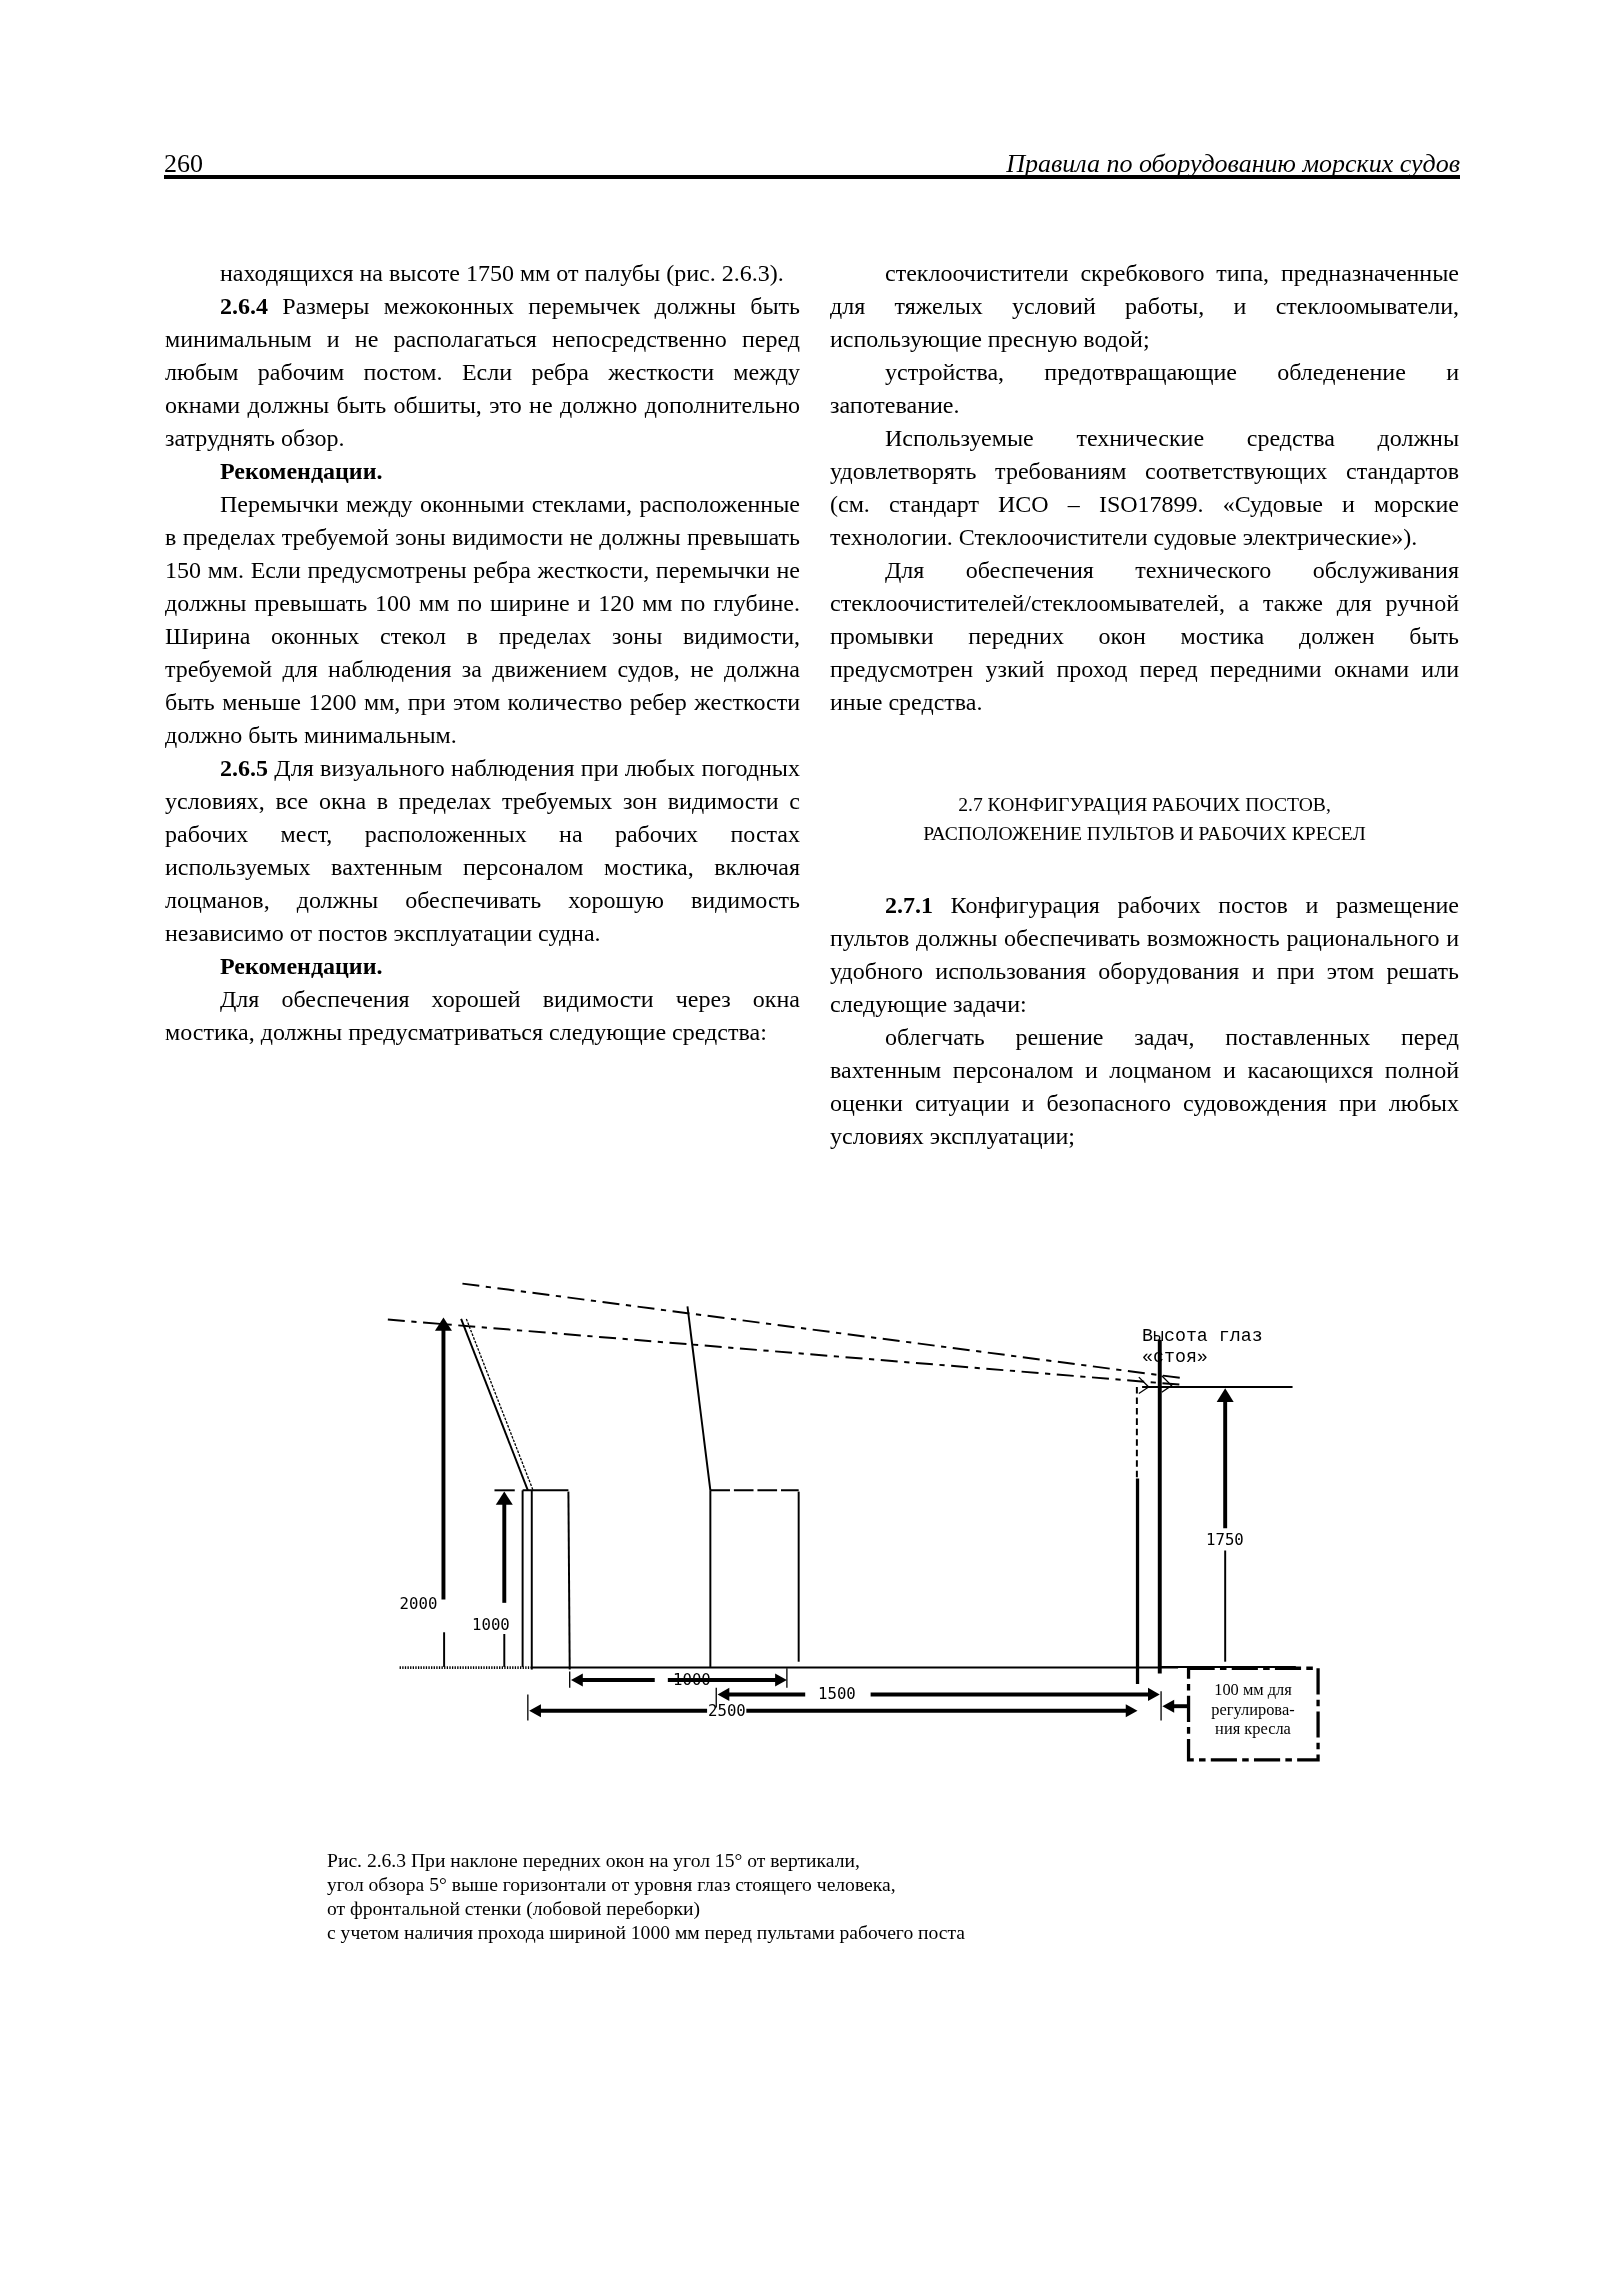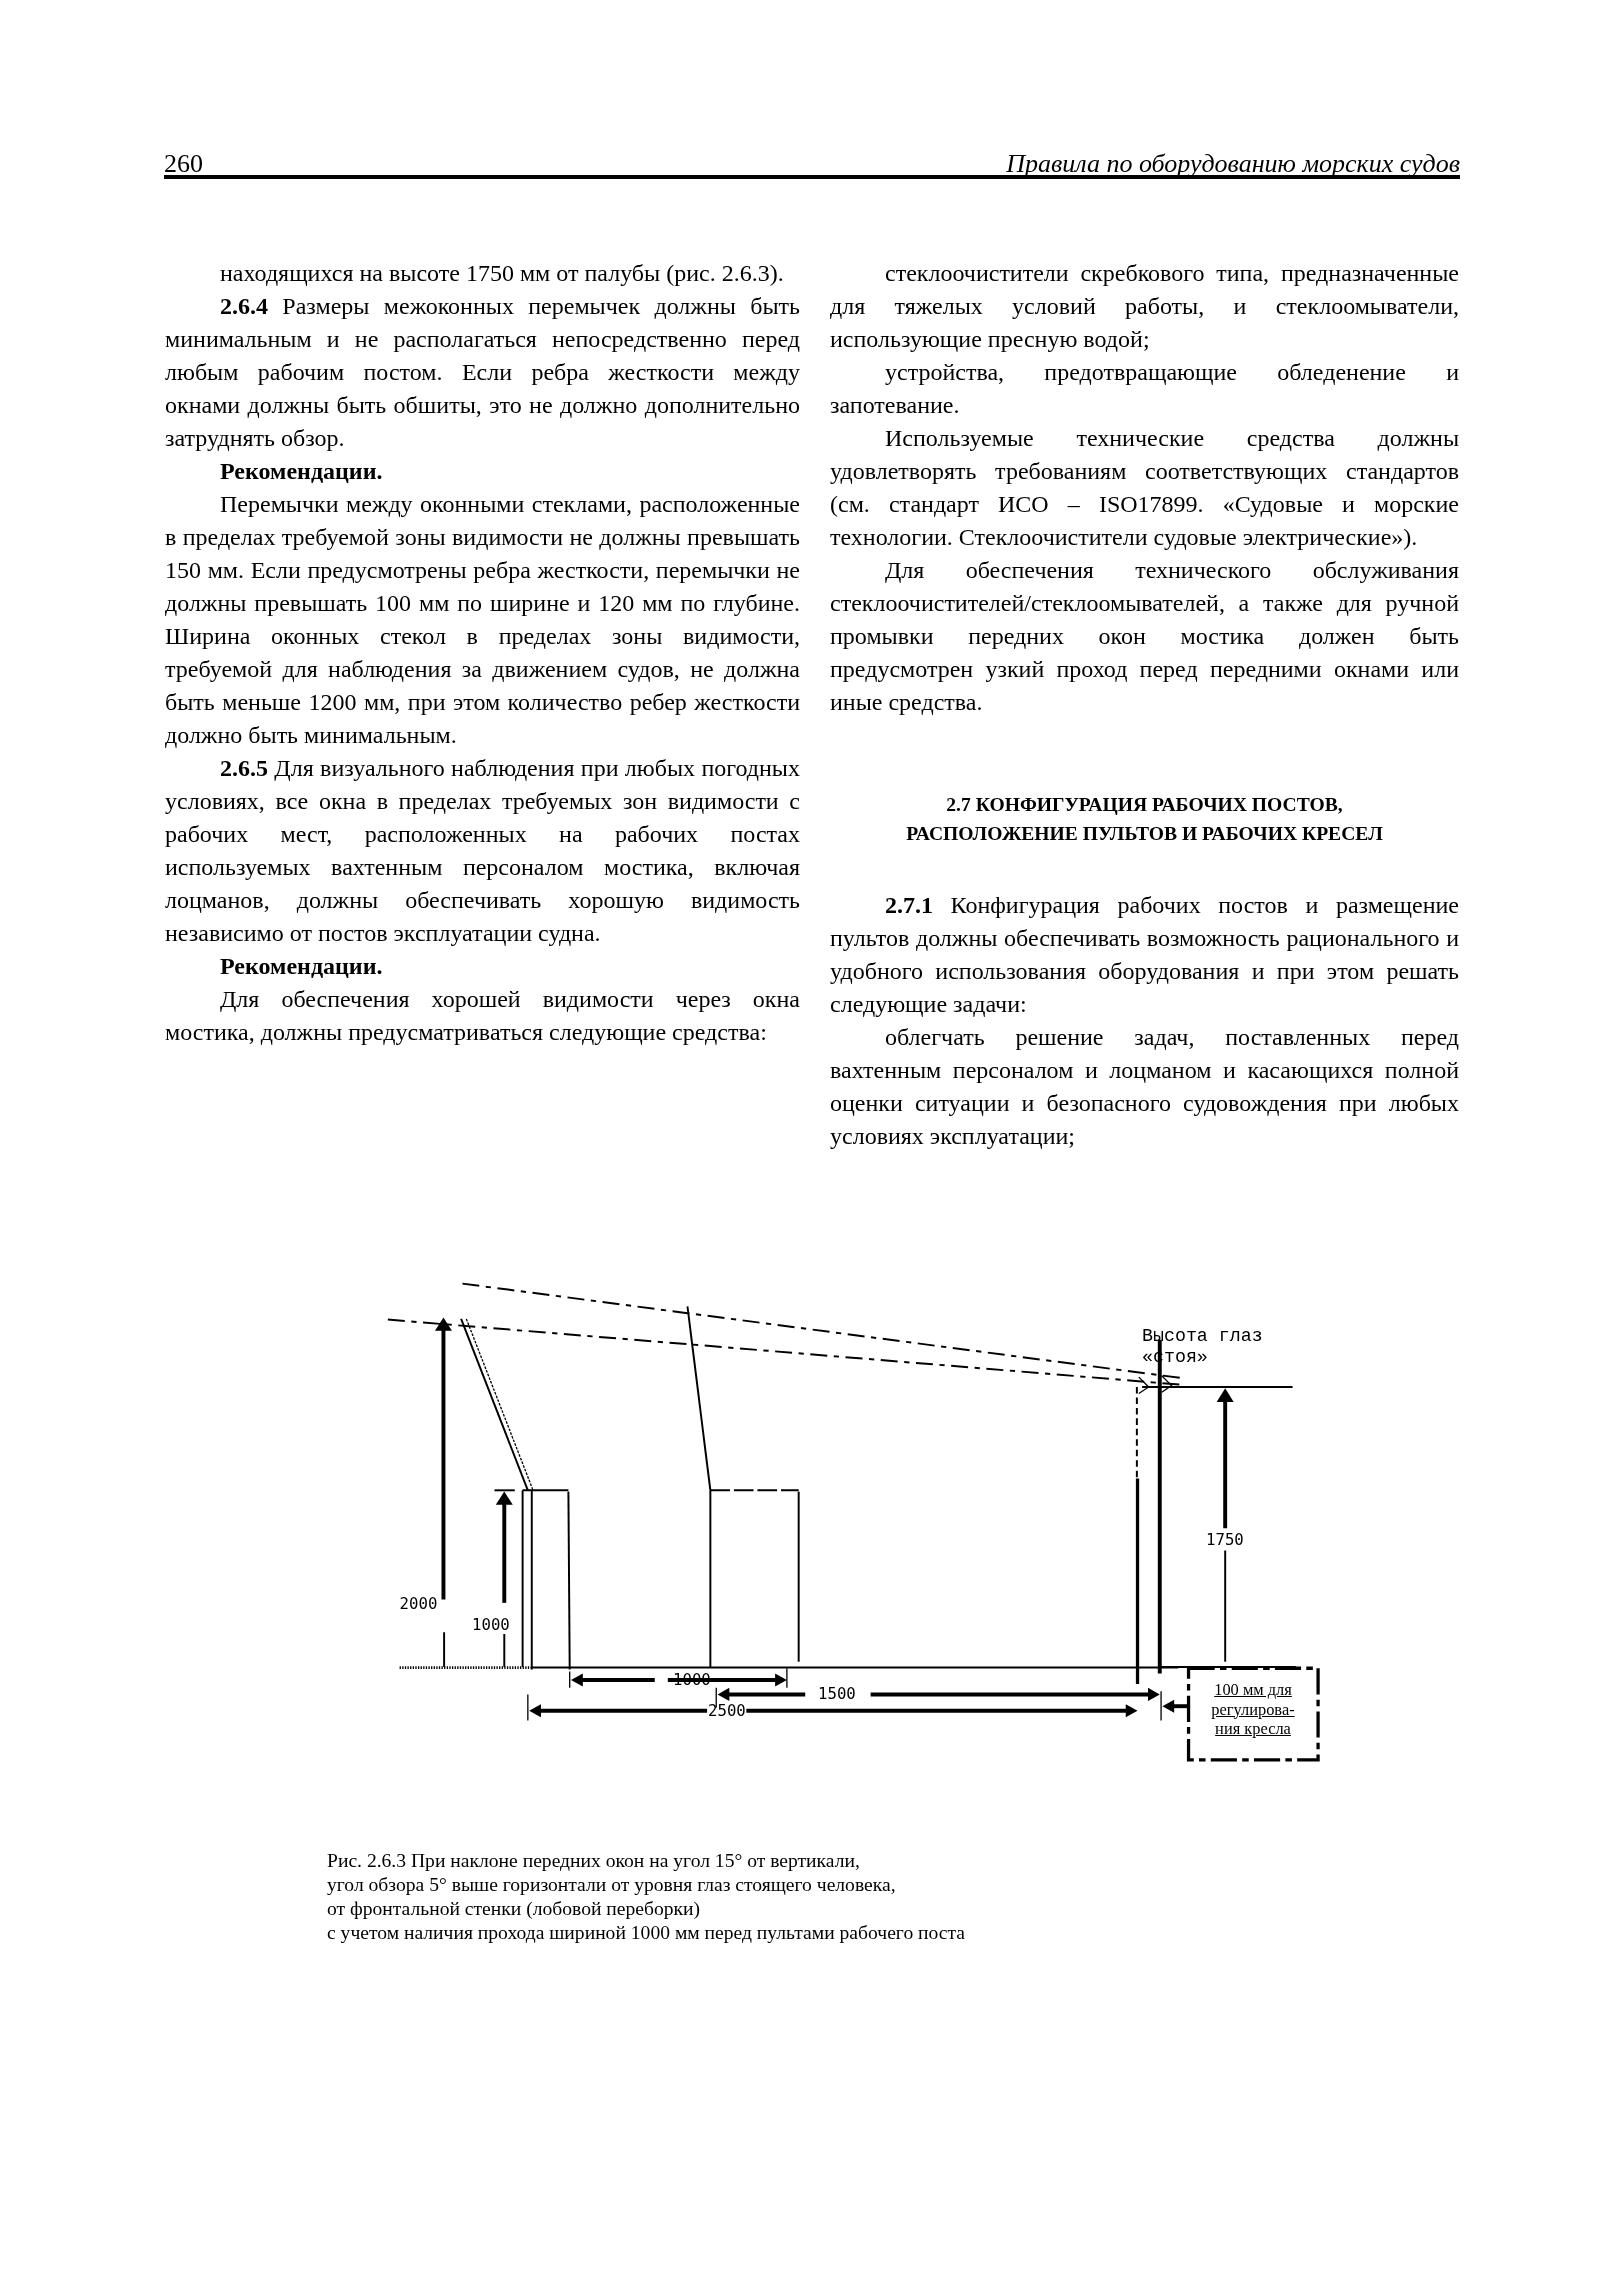--- a/index.html
+++ b/index.html
@@ -9,21 +9,21 @@
   .page-num { position: absolute; left: 0; top: 0; font-size: 26px; line-height: 29px; }
   .running-title { position: absolute; right: 0; top: 0; font-size: 26px; line-height: 29px; font-style: italic; }
   .header-rule { position: absolute; left: 164px; top: 175px; width: 1296px; height: 3.9px; background: #000; }
 
   .col { position: absolute; top: 257px; width: 635px; font-size: 24px; line-height: 33px; text-align: justify; }
   .col-left { left: 165px; }
   .col-right { left: 830px; width: 629px; }
   .col p { margin: 0; text-indent: 55px; }
   .col .bold { font-weight: bold; }
   .col p.heading-rec { font-weight: bold; }
-  .section-heading { font-weight: bold; text-align: center; font-size: 19.6px; line-height: 29px; text-indent: 0 !important; margin: 0; }
+  .section-heading { font-weight: normal; text-align: center; font-size: 19.6px; line-height: 29px; text-indent: 0 !important; margin: 0; }
   .spacer-large { height: 71px; }
   .spacer-mid { height: 41px; }
 
   .figure { position: absolute; left: 380px; top: 1269px; width: 942px; height: 563px; }
   .figure svg { position: absolute; left: 0; top: 0; }
   .fig-label { position: absolute; font-family: "DejaVu Sans Mono", monospace; font-size: 15.7px; line-height: 18.3px; background: #fff; }
   .fig-serif { position: absolute; font-family: Liberation Mono, monospace; font-size: 18.3px; line-height: 21px; }
   .fig-box-text { position: absolute; font-family: "Liberation Serif", serif; font-size: 16.4px; line-height: 19.6px; text-align: center; }
 
   .caption { position: absolute; left: 327px; top: 1849px; width: 968px; text-align: left; font-size: 19.6px; line-height: 24px; }
@@ -136,21 +136,21 @@
     <rect x="1236" y="610" width="198" height="140" fill="none" stroke="#000" stroke-width="5" stroke-dasharray="40 8 10 8"></rect>
   </svg>
 
   <div class="fig-serif" style="left:762px; top:57px;">Высота глаз «стоя»</div>
   <div class="fig-label" style="left:19.6px; top:326px;">2000</div>
   <div class="fig-label" style="left:92px; top:347px;">1000</div>
   <div class="fig-label" style="left:826px; top:262px;">1750</div>
   <div class="fig-label" style="left:293px; top:402px; background:transparent;">1000</div>
   <div class="fig-label" style="left:438px; top:416px; background:transparent;">1500</div>
   <div class="fig-label" style="left:328px; top:433px; background:transparent;">2500</div>
-  <div class="fig-box-text" style="left:811px; top:411px; width:124px;text-decoration:underline;">
+  <div class="fig-box-text" style="left:811px; top:411px; width:124px;">
     <div>100 мм для</div>
     <div>регулирова-</div>
     <div>ния кресла</div>
   </div>
 </div>
 
 <div class="caption">
   <div>Рис. 2.6.3 При наклоне передних окон на угол 15° от вертикали,</div>
   <div>угол обзора 5° выше горизонтали от уровня глаз стоящего человека,</div>
   <div>от фронтальной стенки (лобовой переборки)</div>

